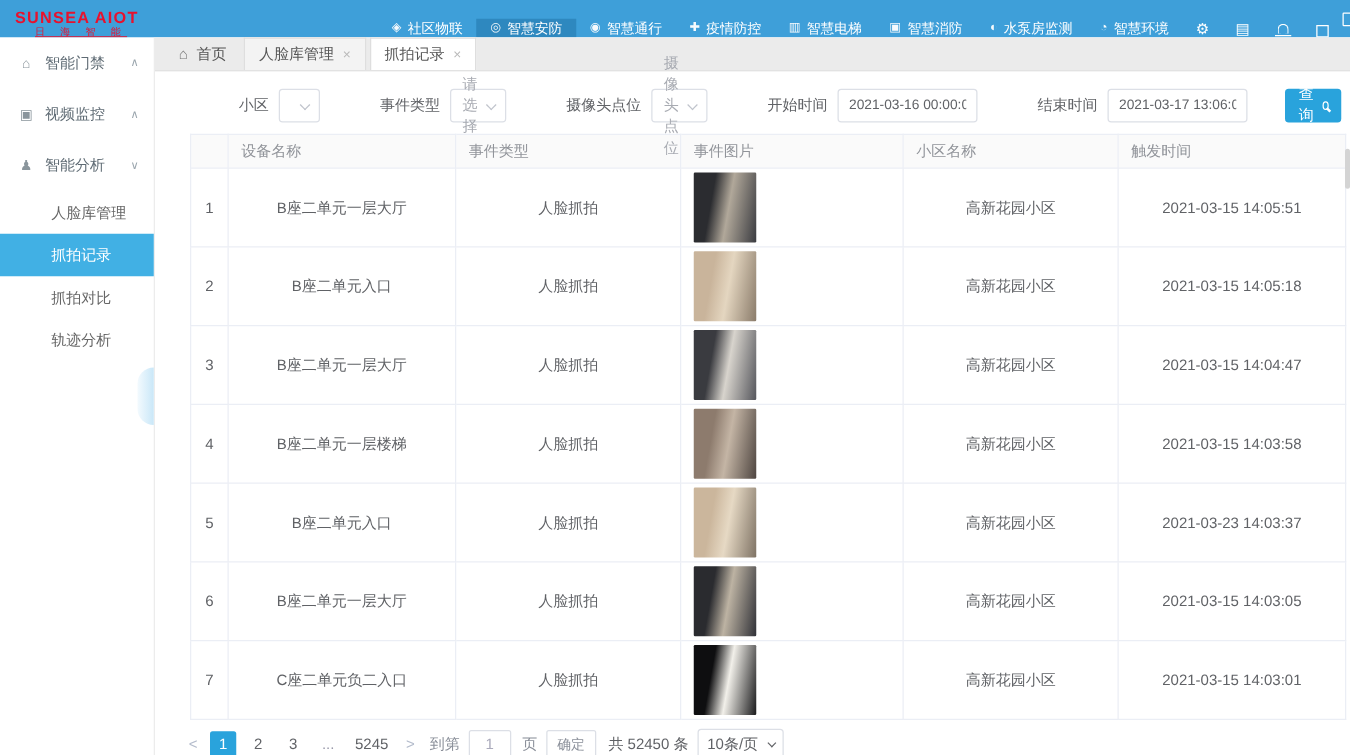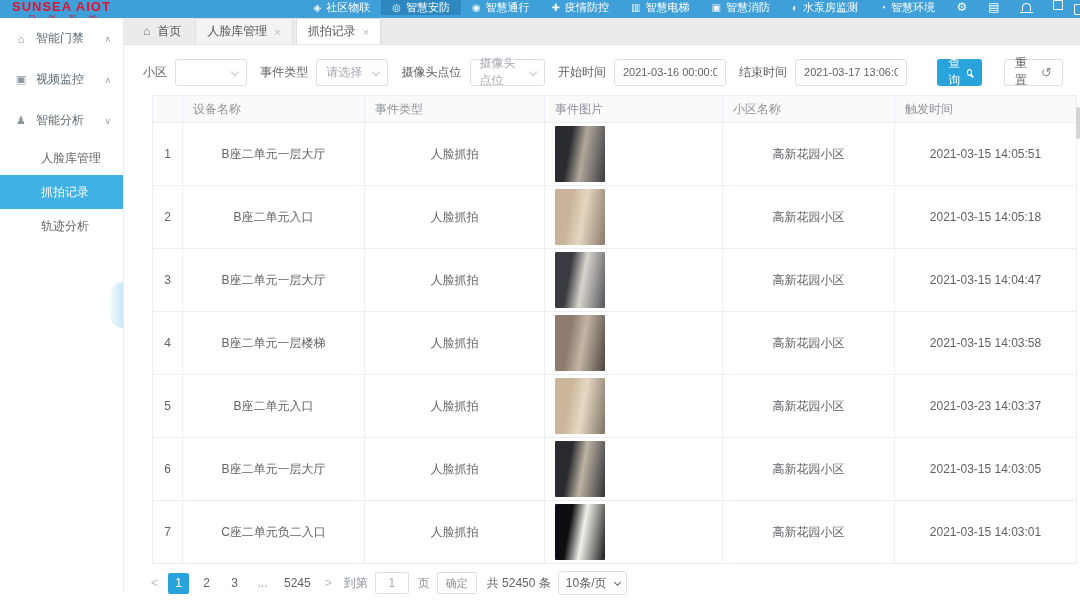--- a/index.html
+++ b/index.html
@@ -1,20 +1,20 @@
 <!DOCTYPE html>
 <html><head>
 <meta charset="utf-8">
 <style>
   * { margin:0; padding:0; box-sizing:border-box; }
   html,body { width:1080px; height:604px; overflow:hidden;
     font-family:"Liberation Sans","DejaVu Sans",sans-serif; background:#fff; }
 
   
-  .topbar { height:18px; background:#3e9fd9; display:flex; align-items:flex-start; color:#fff; overflow:hidden; }
+  .topbar { height:30px; background:#3e9fd9; display:flex; align-items:flex-end; color:#fff; overflow:hidden; }
   .logo { width:150px; padding-left:12px; display:flex; flex-direction:column; justify-content:center; }
   .logo-1 { color:#e8112d; font-weight:bold; font-size:13px; letter-spacing:1px; line-height:14px; }
   .logo-2 { color:#e8112d; font-size:8px; letter-spacing:5px; padding-left:16px; line-height:9px;text-decoration:underline; }
   .nav { margin-left:auto; display:flex; align-items:stretch; }
   .nav-item { display:flex; align-items:center; gap:5px; padding:0 11px; font-size:11px; cursor:pointer; white-space:nowrap; }
   .nav-item.active { background:#2e88bf; }
   .nav-ic { font-size:10px; opacity:.95; }
   .top-icons { display:flex; align-items:center; }
   .top-icon { width:32px; text-align:center; font-size:12px; cursor:pointer; display:flex; justify-content:center; align-items:center; }
   .bell { display:inline-block; width:9px; height:8px; border:1px solid #fff; border-bottom:none; border-radius:5px 5px 0 0; position:relative; }
@@ -39,21 +39,21 @@
   .tab { height:26px; display:flex; align-items:center; gap:7px; padding:0 11px; font-size:12px; color:#555; cursor:pointer; white-space:nowrap; }
   .tab.boxed { background:#f3f3f3; border:1px solid #dedede; border-bottom:none; }
   .tab.active { background:#fff; }
   .tab-home-ic { font-size:12px; color:#777; }
   .tab-close { color:#b9b9b9; font-size:11px; }
 
   .content { flex:1; position:relative; padding:13px 17px 0 14px; }
 
   
   .filters { display:flex; align-items:center; font-size:12px; color:#606266; height:28px; margin:0 0 9px 5px; }
-  .f-label { margin-right:8px; white-space:nowrap; }
+  .f-label { margin-right:8px; white-space:nowrap;margin-left:48px; }
   .f-gap { width:26px; }
   .sel { border:1px solid #dcdfe6; border-radius:3px; height:27px; display:flex; align-items:center;
     padding:0 22px 0 9px; position:relative; color:#a8abb2; font-size:12px; background:#fff; cursor:pointer; }
   .sel .chev { position:absolute; right:8px; top:9px; width:6px; height:6px;
     border-right:1px solid #c0c4cc; border-bottom:1px solid #c0c4cc; transform:rotate(45deg); }
   .w-com { width:110px; } .w-evt { width:110px; } .w-cam { width:116px; }
   .t-input { border:1px solid #dcdfe6; border-radius:3px; height:27px; width:112px; padding:0 8px;
     font-size:11px; color:#606266; font-family:inherit; }
   .btn { height:27px; border-radius:3px; font-size:12px; display:flex; align-items:center; cursor:pointer; border:none; font-family:inherit; }
   .btn-primary { background:#29a3dc; color:#fff; padding:0 10px; gap:6px; margin-left:30px; }
@@ -157,20 +157,21 @@
         <span>视频监控</span>
         <span class="side-caret">∧</span>
       </div>
       <div class="side-group">
         <span class="side-g-ic">♟</span>
         <span>智能分析</span>
         <span class="side-caret">∨</span>
       </div>
       <div class="side-sub-item">人脸库管理</div>
       <div class="side-sub-item active">抓拍记录</div>
+      <div class="side-sub-item">抓拍对比</div>
       <div class="side-sub-item">轨迹分析</div>
     </div>
 
   <div class="workarea">
     <div class="tabbar" id="tabbar">
         <div class="tab">
           <span class="tab-home-ic">⌂</span>
           <span>首页</span>
         </div>
         <div class="tab boxed">

